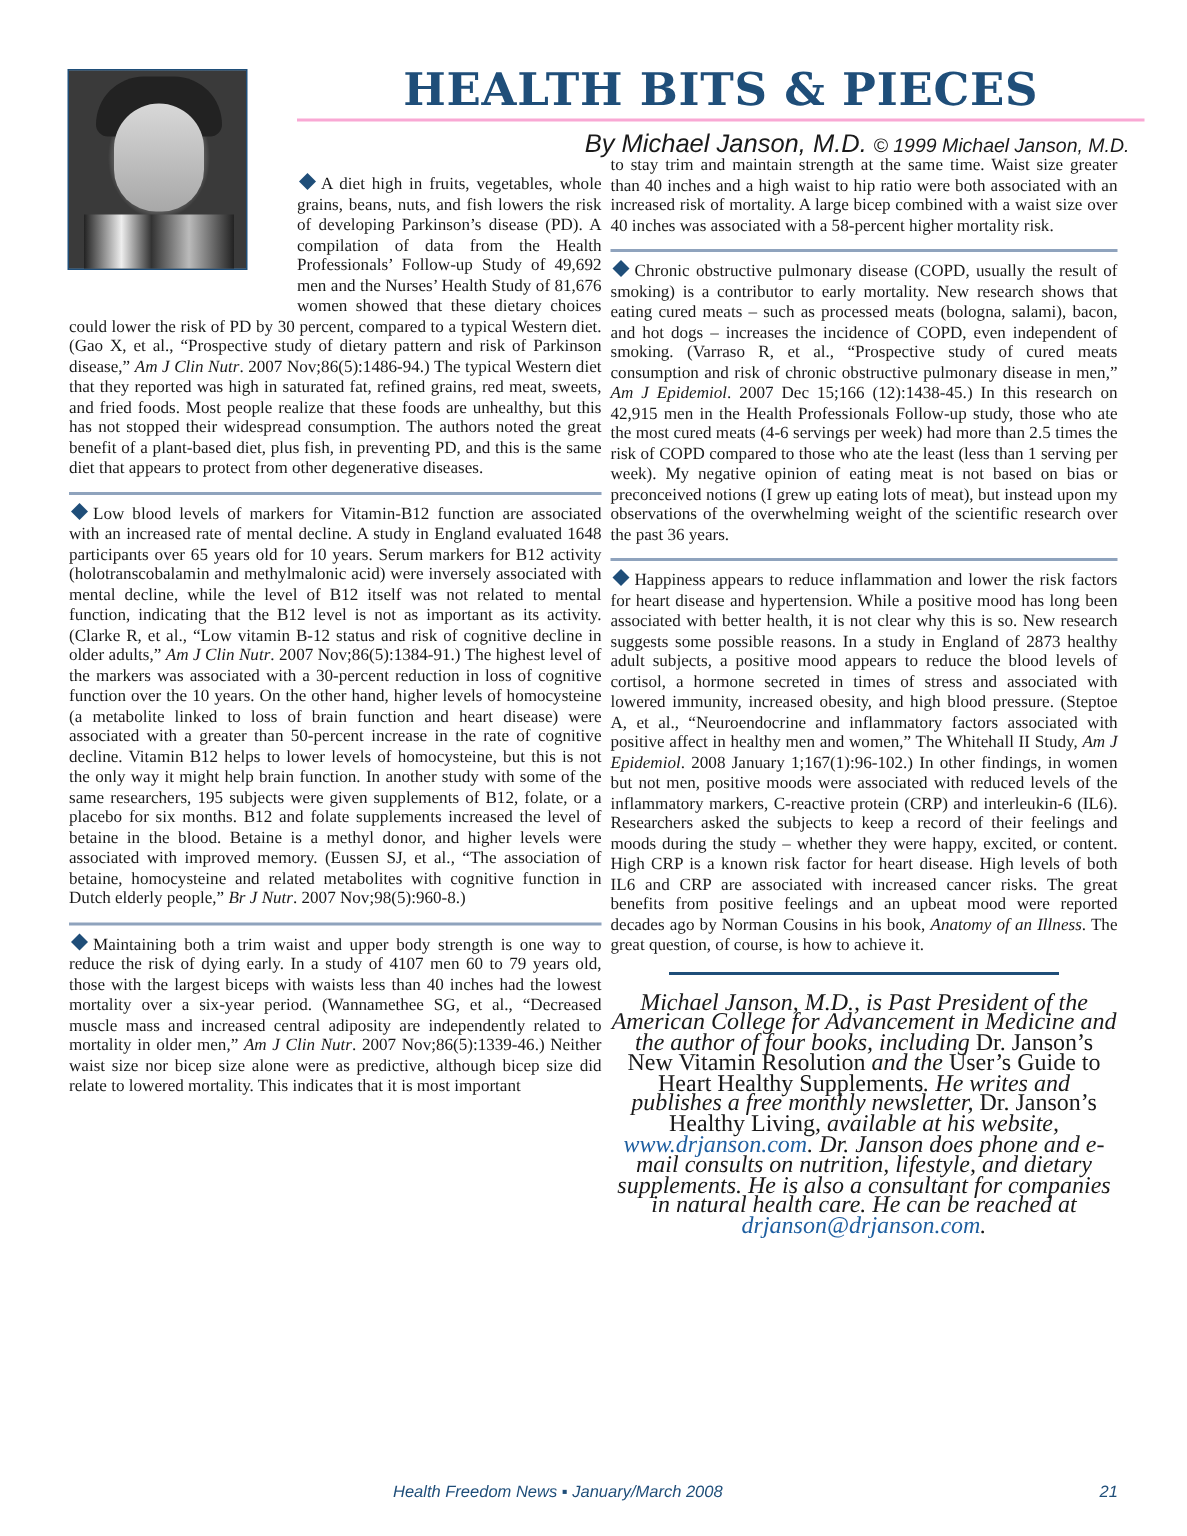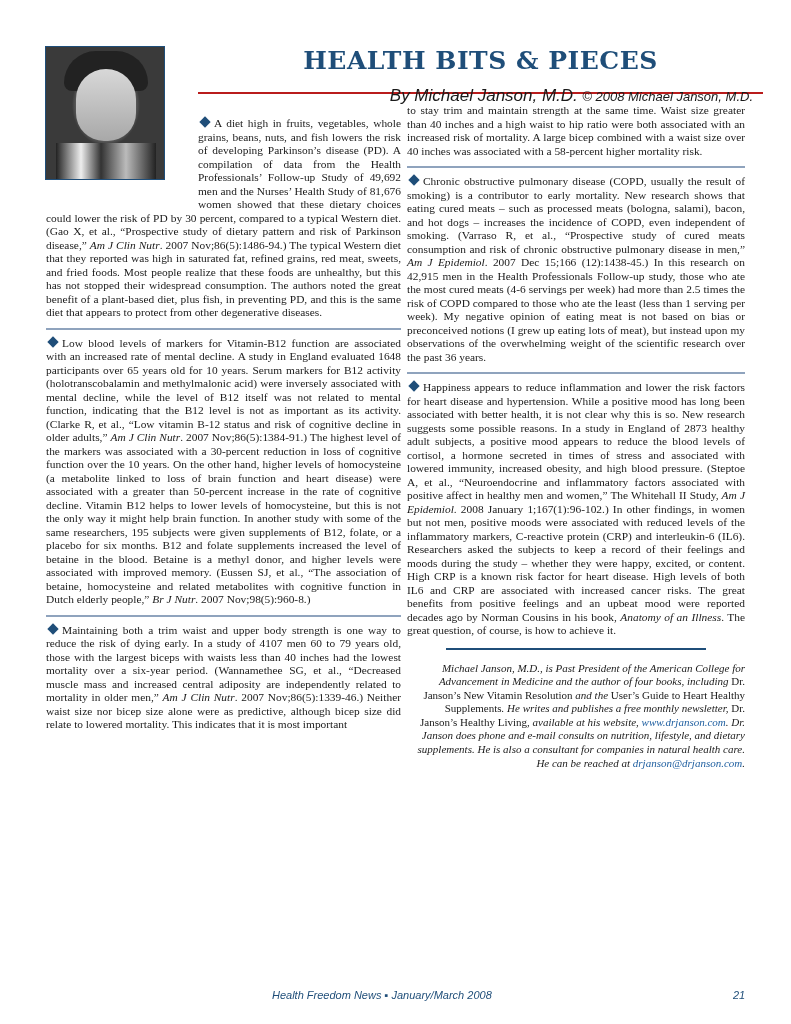--- a/index.html
+++ b/index.html
@@ -3,53 +3,53 @@
 <meta charset="utf-8">
 <style>
   html, body { margin:0; padding:0; background:#ffffff; }
   body { width:791px; height:1024px; position:relative; overflow:hidden; font-family:"Liberation Serif", serif; color:#1a1a1a; }
   .photo { position:absolute; left:45px; top:46px; width:120px; height:134px; border:1px solid #1f4e79; box-sizing:border-box;
     background: radial-gradient(ellipse 40px 48px at 60px 58px, #cfcfcf 0%, #9a9a9a 55%, #3a3a3a 85%),
                 linear-gradient(#2b2b2b,#1a1a1a); overflow:hidden; }
   .photo .hair { position:absolute; left:18px; top:4px; width:84px; height:40px; border-radius:40px 40px 10px 10px; background:#222; }
   .photo .face { position:absolute; left:30px; top:22px; width:60px; height:72px; border-radius:30px 30px 28px 28px; background:linear-gradient(#d8d8d8,#a8a8a8); }
   .photo .collar { position:absolute; left:10px; top:96px; width:100px; height:40px; background:linear-gradient(90deg,#222 0,#eee 25%,#333 45%,#bbb 70%,#222 100%); }
-  .title { position:absolute; left:198px; top:44px; width:565px; text-align:center; font-family:"DejaVu Serif", serif; font-weight:bold; font-size:25px; letter-spacing:0.5px; color:#1f4e79; border-bottom:2px solid #b91c1c; line-height:34px; padding-bottom:14px; }
+  .title { position:absolute; left:198px; top:44px; width:565px; text-align:center; font-family:"DejaVu Serif", serif; font-weight:bold; font-size:30px; letter-spacing:0.5px; color:#1f4e79; border-bottom:2px solid #f9a8d4; line-height:34px; padding-bottom:1px; }
   .byline { position:absolute; right:38px; top:86px; font-family:"Liberation Sans", sans-serif; font-style:italic; color:#1a1a1a; }
   .byline .by { font-size:17px;margin-left:40px; }
   .byline .copy { font-size:13px; }
   .col { position:absolute; font-size:11.4px; line-height:13.5px; text-align:justify; }
   .col p { margin:0; }
   .col-left { left:46px; width:355px; top:117px; }
   .col-right { left:407px; width:338px; top:104px; }
   .wrap-box { float:left; width:152px; height:94px; }
   .diamond { display:inline-block; width:8px; height:8px; background:#1f4e79; transform:rotate(45deg); margin:0 5px 1px 3px; }
   .sep { border:0; border-top:2px solid #8fa3bd; margin:8px 0 7px 0; }
   .sep-dark { border:0; border-top:2px solid #1f4e79; width:260px; margin:10px auto 12px auto; }
   i { }
-  .bio { font-style:italic; font-size:11px; line-height:13.6px; text-align:right; }
+  .bio { font-style:italic; font-size:16px; line-height:13.6px; text-align:center; }
   .bio .up { font-style:normal; }
   .bio .link { color:#1f5fa0; }
   .footer { position:absolute; top:989px; left:0; width:791px; font-family:"Liberation Sans", sans-serif; font-style:italic; font-size:11px; color:#1f4e79; }
-  .footer .center { position:absolute; left:272px;text-align:center; }
+  .footer .center { position:absolute; left:262px;text-align:center; }
   .footer .page { position:absolute; left:733px; }
 </style>
 </head>
 <body>
 
 <div class="photo">
   <div class="hair"></div>
   <div class="face"></div>
   <div class="collar"></div>
 </div>
 
 <div class="title">HEALTH BITS &amp; PIECES</div>
 <div class="byline">
   <span class="by">By Michael Janson, M.D.</span>
-  <span class="copy">© 2008 Michael Janson, M.D.</span>
+  <span class="copy">© 1999 Michael Janson, M.D.</span>
 </div>
 
 <div class="col col-left">
   <p style="margin-left:-0px;">
     <span class="wrap-box" style="margin-left:0;width:0;height:0"></span>
     <span style="display:block;margin-left:152px;"></span>
   </p>
   <p style="padding-left:0">
     <span style="float:left;width:152px;height:96px;margin-top:-13px"></span><span class="diamond"></span><span>A diet high in fruits, vegetables, whole grains, beans, nuts, and fish lowers the risk of developing Parkinson’s disease (PD). A compilation of data from the Health Professionals’ Follow-up Study of 49,692 men and the Nurses’ Health Study of 81,676 women showed that these dietary choices could lower the risk of PD by 30 percent, compared to a typical Western diet. (Gao X, et al., “Prospective study of dietary pattern and risk of Parkinson disease,” </span><i>Am J Clin Nutr</i><span>. 2007 Nov;86(5):1486-94.) The typical Western diet that they reported was high in saturated fat, refined grains, red meat, sweets, and fried foods. Most people realize that these foods are unhealthy, but this has not stopped their widespread consumption. The authors noted the great benefit of a plant-based diet, plus fish, in preventing PD, and this is the same diet that appears to protect from other degenerative diseases.</span>
   </p>

